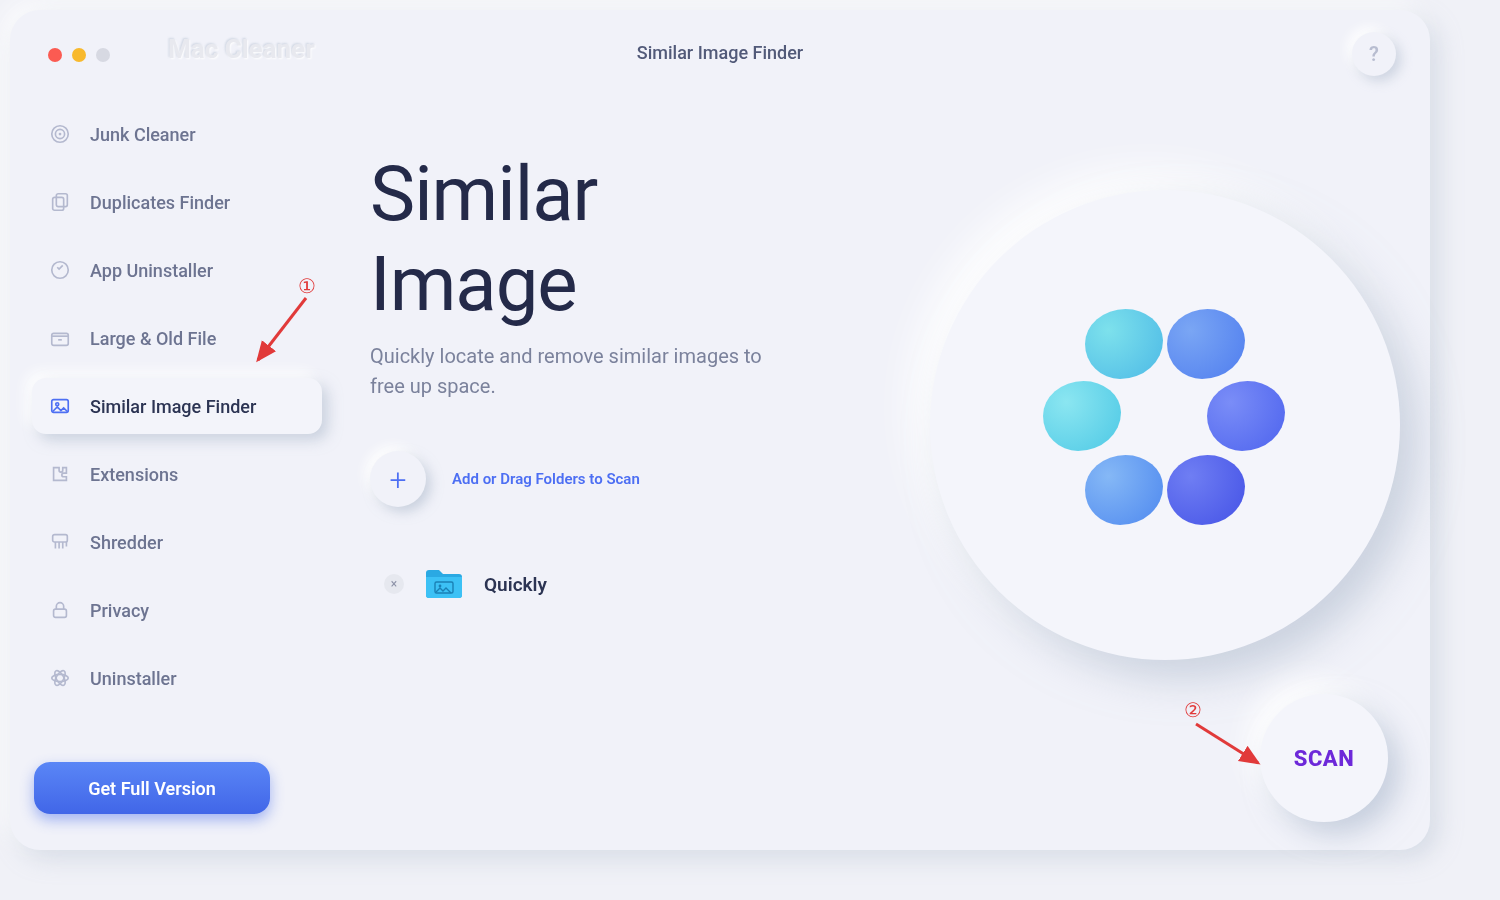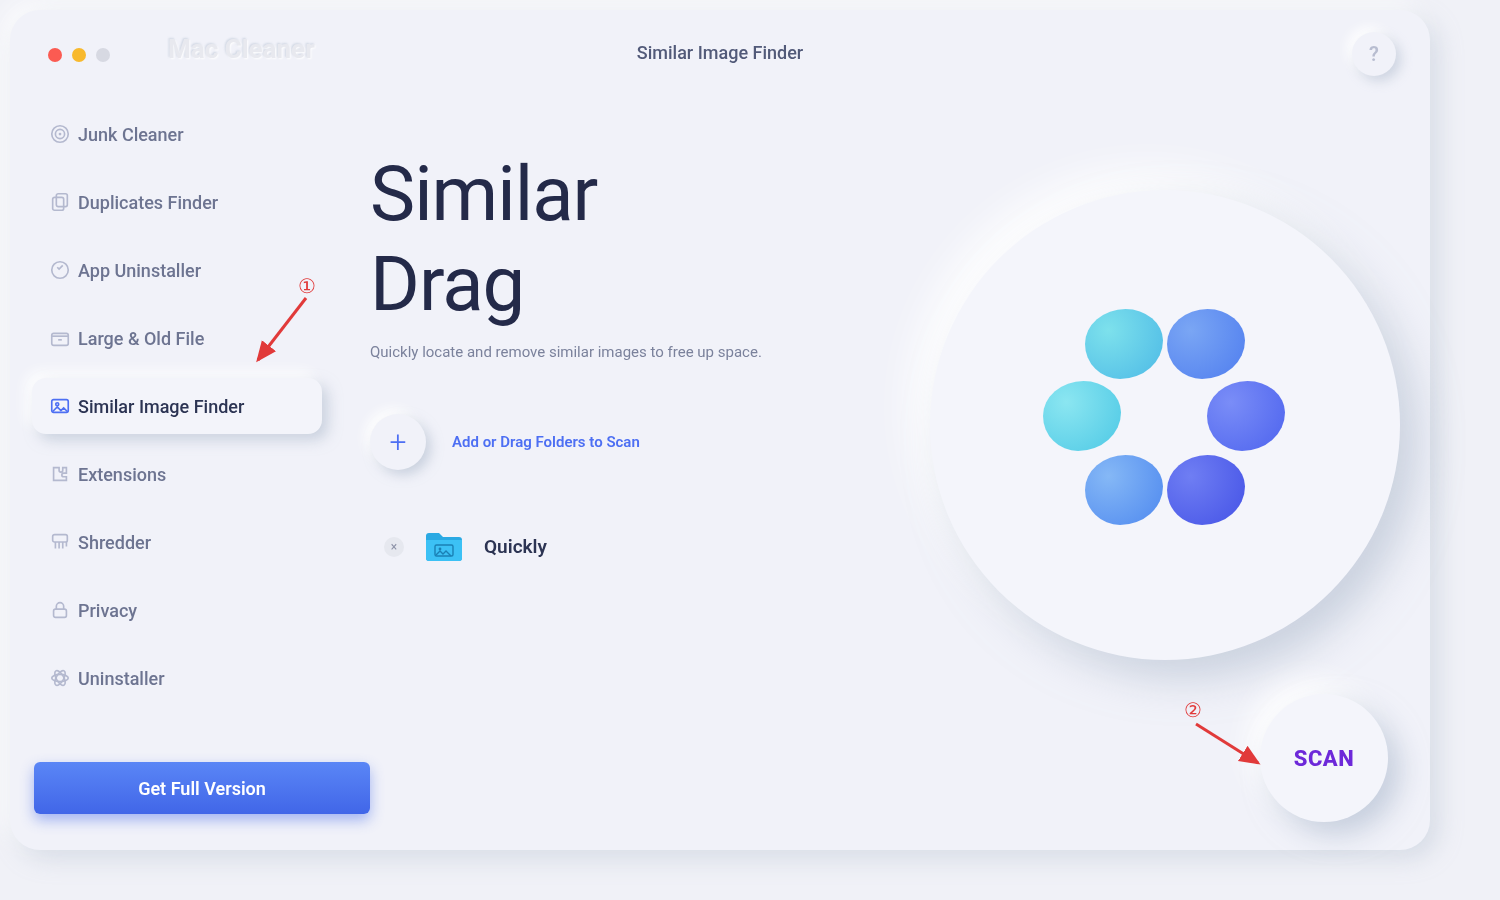--- a/index.html
+++ b/index.html
@@ -44,49 +44,49 @@
     width: 44px; height: 44px; border-radius: 50%;
     background:#f1f2f9;
     box-shadow: 5px 5px 12px rgba(163,177,198,0.45), -5px -5px 12px rgba(255,255,255,0.95);
     display:flex; align-items:center; justify-content:center;
     color:#b8bdd0; font-size:20px; font-weight:600;
   }
 
   
   .sidebar { position:absolute; top:96px; left:22px; width:290px; }
   .side-item {
-    display:flex; align-items:center; gap:6px;
+    display:flex; align-items:center; gap:18px;
     padding:16px 16px; border-radius:14px;
     font-size:18px; color:#6d7491; font-weight:500;
     cursor:pointer;
     margin-bottom:12px;
   }
   .side-item.active {
     background:#f3f4fa;
     color:#2c3453;
     box-shadow: 6px 6px 14px rgba(163,177,198,0.5), -6px -6px 14px rgba(255,255,255,1);
   }
   .side-icon { width:24px; height:24px; flex:0 0 24px; display:flex; align-items:center; justify-content:center; }
   .side-icon svg { width:22px; height:22px; stroke:#b4b9cf; stroke-width:1.8; fill:none; }
   .side-item.active .side-icon svg { stroke:#4d6ff3; }
 
   .full-version-btn {
     position:absolute; left:24px; bottom:36px;
-    width:336px; height:52px; border-radius:6px;
+    width:236px; height:52px; border-radius:16px;
     background: linear-gradient(180deg,#5a86f6,#4166e8);
     color:#fff; font-size:18px; font-weight:600;
     display:flex; align-items:center; justify-content:center;
     box-shadow: 0 6px 14px rgba(65,102,232,0.45);
     cursor:pointer;
   }
 
   
   .main { position:absolute; left:360px; top:140px; right:40px; bottom:40px; }
   .hero-title { font-size:76px; font-weight:400; color:#242a49; line-height:1.18; letter-spacing:-1px; }
-  .hero-desc  { margin-top:12px; font-size:15px; color:#7b829c; max-width:400px; line-height:1.5; }
+  .hero-desc  { margin-top:12px; font-size:20px; color:#7b829c; max-width:400px; line-height:1.5; }
 
   .add-row { margin-top:50px; display:flex; align-items:center; gap:26px; }
   .plus-btn {
     width:56px; height:56px; border-radius:50%; background:#f1f2f9;
     box-shadow:5px 5px 12px rgba(163,177,198,0.5), -5px -5px 12px rgba(255,255,255,1);
     display:flex; align-items:center; justify-content:center;
     color:#4d6ff3; font-size:30px; font-weight:300; cursor:pointer;
   }
   .add-label { color:#4d6ff3; font-size:15px; font-weight:600; }
 
@@ -243,21 +243,21 @@
     </div>
 
   </div>
 
   <div class="full-version-btn">Get Full Version</div>
 
   <div class="main">
 
     <div class="hero-title">
       <div>Similar</div>
-      <div>Drag</div>
+      <div>Image</div>
     </div>
 
     <div class="hero-desc">Quickly locate and remove similar images to free up space.</div>
 
     <div class="add-row">
       <div class="plus-btn">+</div>
       <div class="add-label">Add or Drag Folders to Scan</div>
     </div>
 
     <div class="folder-row">

